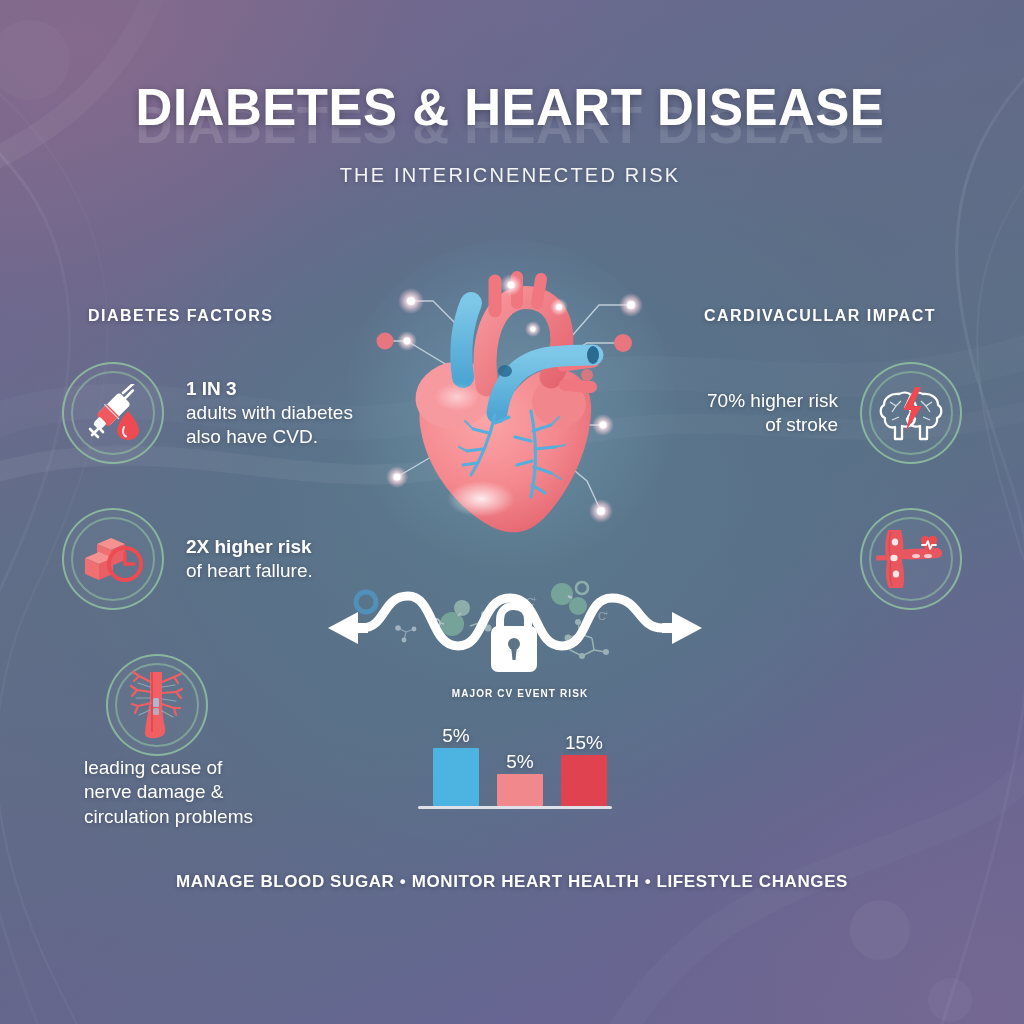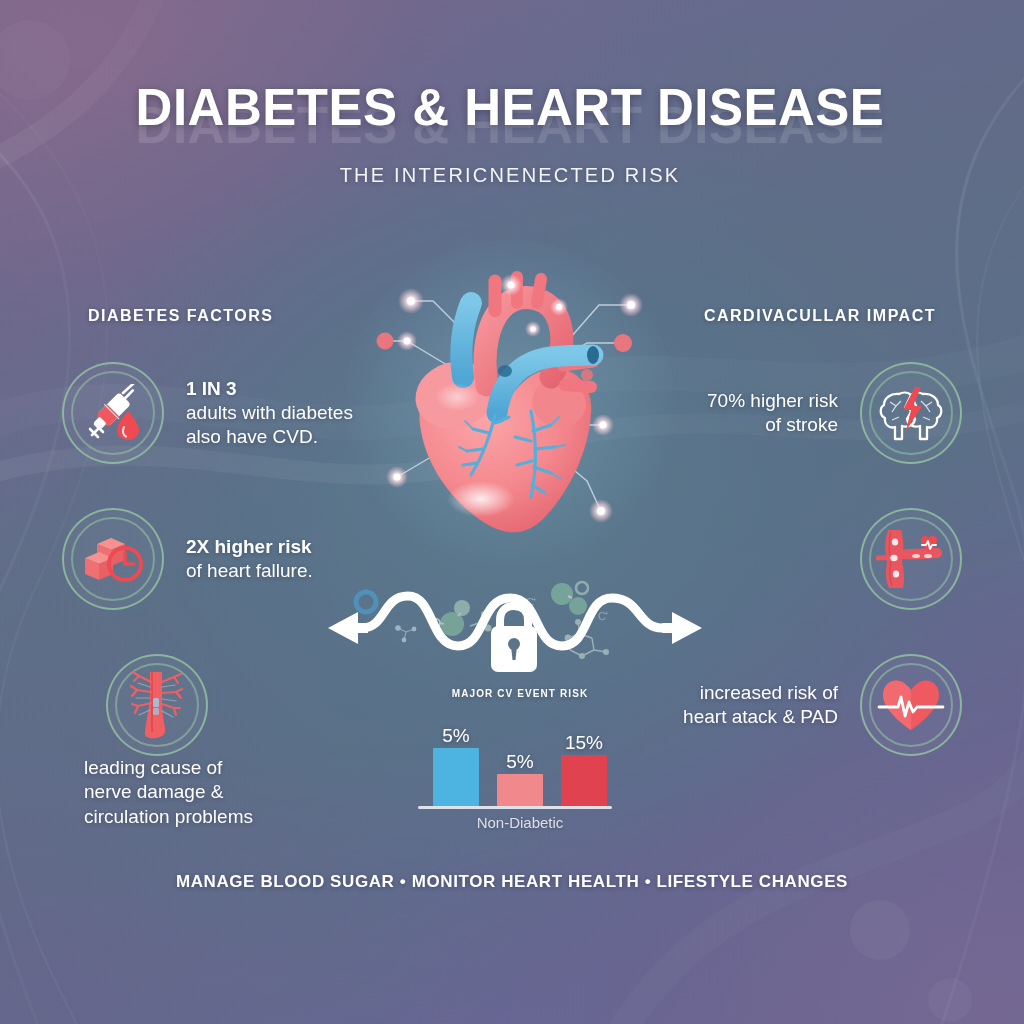--- a/index.html
+++ b/index.html
@@ -326,33 +326,20 @@
         <ellipse cx="20" cy="46" rx="3.2" ry="3.6" fill="#fbe8ea"></ellipse>
         <ellipse cx="40" cy="28" rx="4" ry="2" fill="#fbe8ea" opacity="0.8"></ellipse>
         <ellipse cx="52" cy="28" rx="4" ry="2" fill="#fbe8ea" opacity="0.8"></ellipse>
 
         <path d="M45,12 C45,8 50,6 53,10 C56,6 61,8 61,12 C61,18 53,24 53,24 C53,24 45,18 45,12 Z" fill="#ee4a52"></path>
         <polyline points="46,17 50,17 52,13 54,21 56,17 60,17" fill="none" stroke="#ffffff" stroke-width="1.8" stroke-linecap="round" stroke-linejoin="round"></polyline>
       </svg>
     </div>
   </div>
 
-  <div class="fact right" id="fact-r3">
-    <div class="badge">
-      <svg width="68" height="58" viewBox="0 0 68 58">
-        <path d="M34,54 C34,54 6,36 6,19 C6,9 14,3 22,5 C27,6 31,10 34,14 C37,10 41,6 46,5 C54,3 62,9 62,19 C62,36 34,54 34,54 Z" fill="#ee5a60"></path>
-        <path d="M34,54 C34,54 6,36 6,19 C6,9 14,3 22,5 C27,6 31,10 34,14 L34,54 Z" fill="#f26a70"></path>
-        <polyline points="2,31 17,31 21,31 24,21 28,40 32,26 36,36 40,31 66,31" fill="none" stroke="#ffffff" stroke-width="2.8" stroke-linecap="round" stroke-linejoin="round"></polyline>
-      </svg>
-    </div>
-    <div class="fact-text">
-      <span class="line">increased risk of</span>
-      <span class="line">heart atack &amp; PAD</span>
-    </div>
-  </div>
 
   <div id="heart-stage">
     <div id="heart-glow"></div>
     <svg width="320" height="330" viewBox="0 0 320 330" style="position:absolute;left:0;top:0;">
       <defs>
         <radialGradient id="hbody" cx="38%" cy="30%" r="78%">
           <stop offset="0%" stop-color="#fba5a8"></stop>
           <stop offset="55%" stop-color="#f4898f"></stop>
           <stop offset="100%" stop-color="#e4646f"></stop>
         </radialGradient>
@@ -532,18 +519,17 @@
       <div class="bar-slot" style="left:107px;">
         <span class="bar-value">5%</span>
         <div class="bar" style="height:32px;background:#f0888c;"></div>
       </div>
       <div class="bar-slot" style="left:171px;">
         <span class="bar-value">15%</span>
         <div class="bar" style="height:51px;background:#e0434f;"></div>
       </div>
     </div>
     <div id="axis"></div>
-    <div id="axis-label">Non-Diabetic</div>
   </div>
 
   <div id="footer">MANAGE BLOOD SUGAR • MONITOR HEART HEALTH • LIFESTYLE CHANGES</div>
 
 </div>
 
 </body></html>

